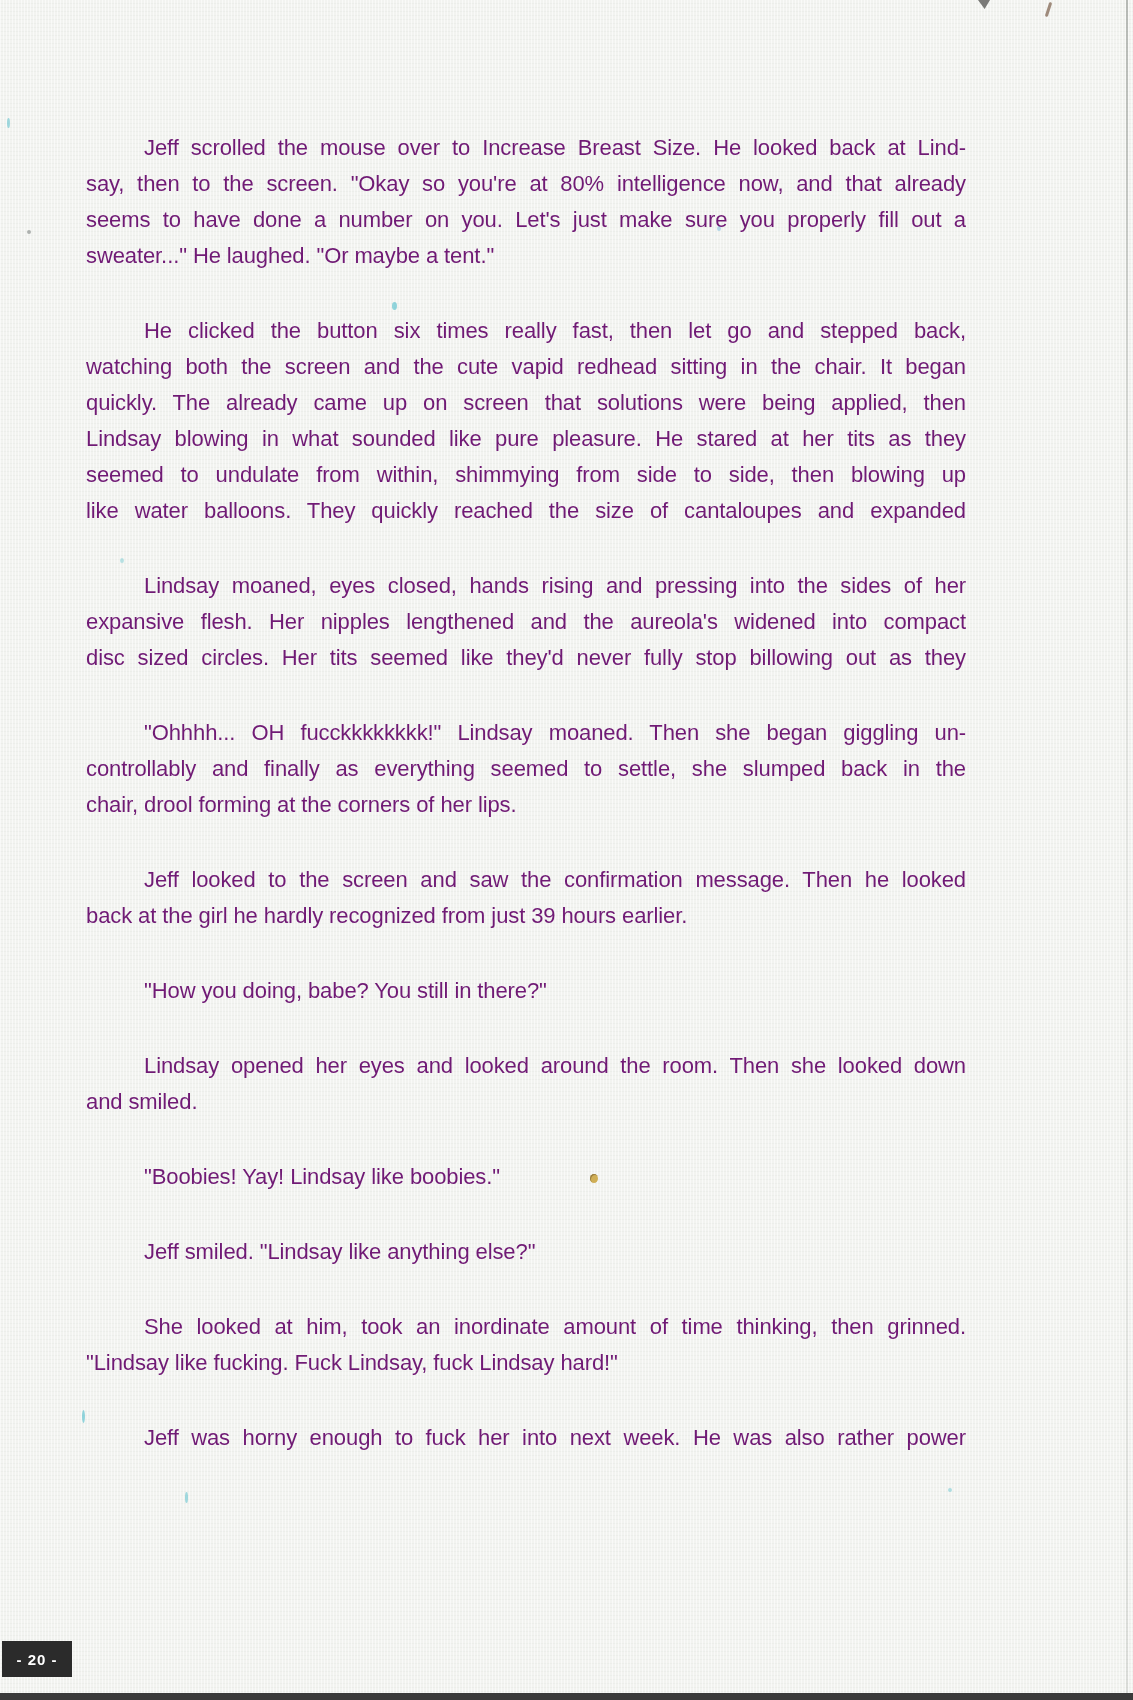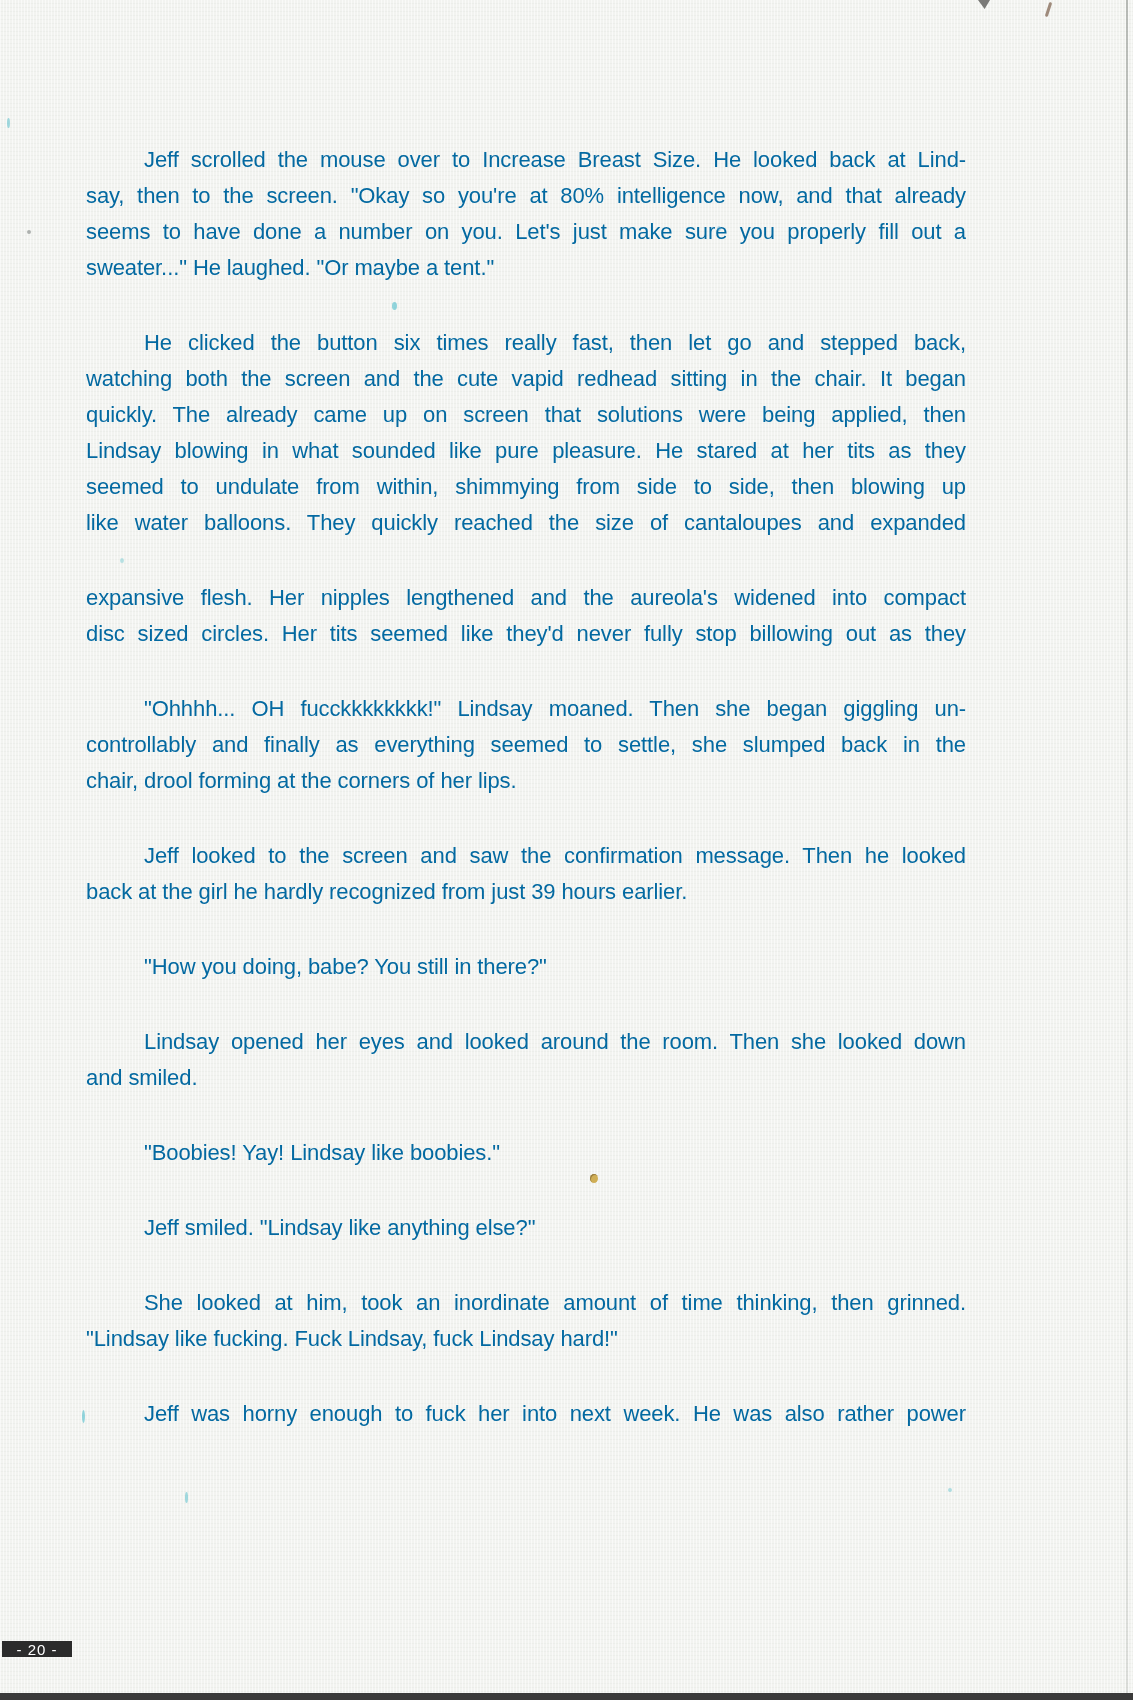--- a/index.html
+++ b/index.html
@@ -9,40 +9,41 @@
     overflow: hidden;
     background-color: #f2f3f0;
     background-image:
       repeating-linear-gradient(90deg, rgba(255,255,255,0.55) 0 1px, rgba(0,0,0,0) 1px 3px),
       repeating-linear-gradient(0deg, rgba(214,219,212,0.22) 0 1px, rgba(0,0,0,0) 1px 4px);
     font-family: "Liberation Sans", "DejaVu Sans", sans-serif;
   }
 
   .text-block {
     position: absolute;
-    left: 86px; top: 142px;
+    left: 86px; top: 130px;
     width: 880px;
-    color: #0369a1;
+    color: #701a75;
     font-size: 22px;
     letter-spacing: -0.1px;
   }
   .para { margin: 0 0 39px 0; }
   .line { line-height: 36px; }
   .line.just { text-align: justify; text-align-last: justify; }
   .line.first { padding-left: 58px; }
 
   .page-number-badge {
     position: absolute;
     left: 2px; top: 1641px;
-    width: 70px; height: 16px;
+    width: 70px; height: 36px;
     background: #2b2b2b;
     color: #ffffff;
     display: flex; align-items: center; justify-content: center;
     font-size: 15px;
     letter-spacing: 1px;
+    font-weight: bold;
   }
 
   .bottom-edge {
     position: absolute;
     left: 0; bottom: 0;
     width: 100%; height: 7px;
     background: #3a3a3a;
   }
   .right-edge {
     position: absolute;
@@ -77,20 +78,21 @@
     </div>
     <div class="para">
       <div class="line first just">He clicked the button six times really fast, then let go and stepped back,</div>
       <div class="line just">watching both the screen and the cute vapid redhead sitting in the chair. It began</div>
       <div class="line just">quickly. The already came up on screen that solutions were being applied, then</div>
       <div class="line just">Lindsay blowing in what sounded like pure pleasure. He stared at her tits as they</div>
       <div class="line just">seemed to undulate from within, shimmying from side to side, then blowing up</div>
       <div class="line just">like water balloons. They quickly reached the size of cantaloupes and expanded</div>
     </div>
     <div class="para">
+      <div class="line first just">Lindsay moaned, eyes closed, hands rising and pressing into the sides of her</div>
       <div class="line just">expansive flesh. Her nipples lengthened and the aureola's widened into compact</div>
       <div class="line just">disc sized circles. Her tits seemed like they'd never fully stop billowing out as they</div>
     </div>
     <div class="para">
       <div class="line first just">"Ohhhh... OH fucckkkkkkkk!" Lindsay moaned. Then she began giggling un-</div>
       <div class="line just">controllably and finally as everything seemed to settle, she slumped back in the</div>
       <div class="line">chair, drool forming at the corners of her lips.</div>
     </div>
     <div class="para">
       <div class="line first just">Jeff looked to the screen and saw the confirmation message. Then he looked</div>

